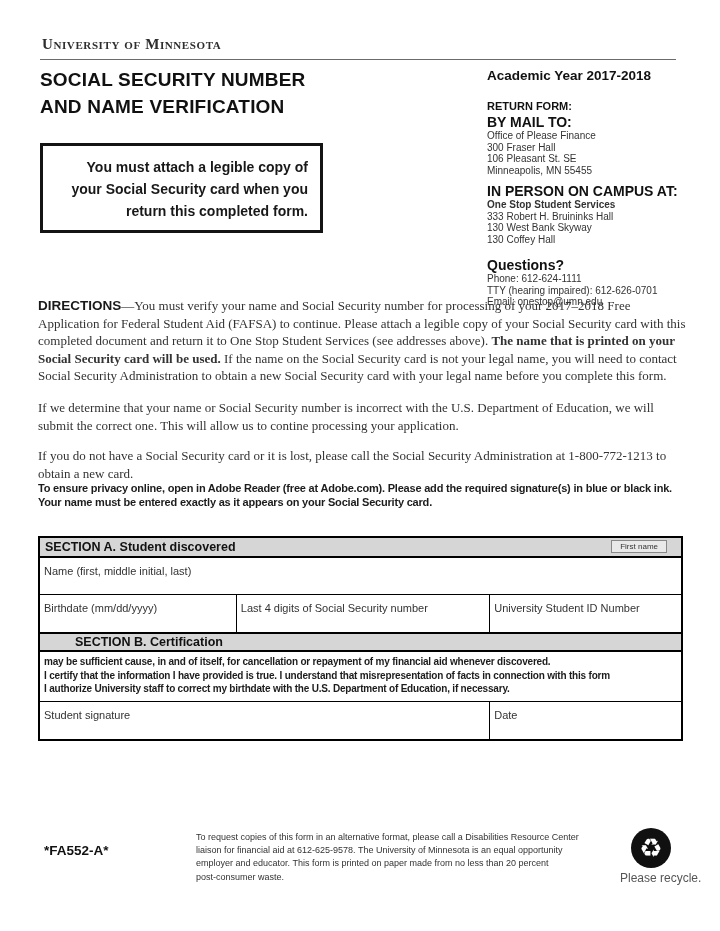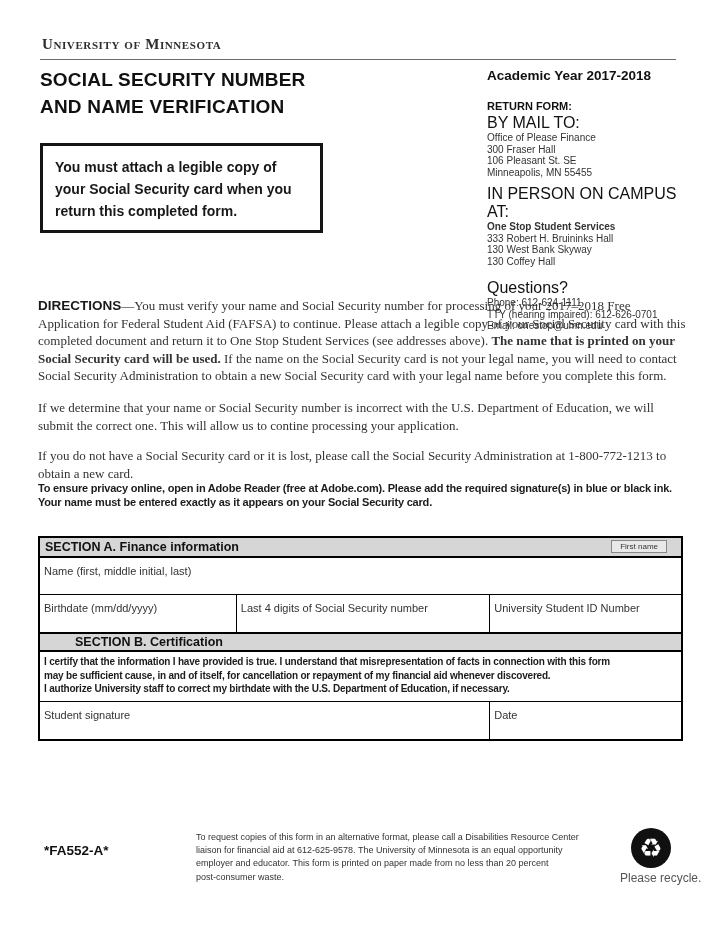--- a/index.html
+++ b/index.html
@@ -31,32 +31,32 @@
   }
   .doc-title {
     position: absolute; left: 40px; top: 66px;
     font-size: 19px; font-weight: bold; color: #111;
     line-height: 27px; letter-spacing: 0.2px;
   }
   
   .right-col { position: absolute; left: 487px; top: 68px; width: 210px; }
   .academic-year { font-size: 13.5px; font-weight: bold; color: #111; }
   .rf-heading { margin-top: 17px; font-size: 11px; font-weight: bold; color: #111; }
-  .rf-sub { font-size: 16px; font-weight: normal; color: #111; margin-top: 2px; }
+  .rf-sub { font-size: 14px; font-weight: bold; color: #111; margin-top: 2px; }
   .rf-line { font-size: 10px; color: #333; line-height: 11.5px; }
   .rf-group { margin-top: 7px; }
   
   .notice-box {
     position: absolute; left: 40px; top: 143px;
     width: 283px; height: 90px;
     border: 3px solid #141414;
     padding: 10px 12px;
   }
   .notice-box .txt {
-    font-size: 14px; font-weight: bold; color: #181818; line-height: 22px;
+    font-size: 14px; font-weight: bold; color: #181818; line-height: 22px; text-align: right;
   }
   
   .serif-para {
     position: absolute; left: 38px; width: 648px;
     font-family: "Liberation Serif", serif;
     font-size: 13px; color: #333; line-height: 17.5px;
   }
   .directions-label {
     font-family: "Liberation Sans", sans-serif;
     font-weight: bold; font-size: 13.5px; color: #1a1a1a;
@@ -179,41 +179,41 @@
   <div class="serif-para" style="top:447px">If you do not have a Social Security card or it is lost, please call the Social Security Administration at 1-800-772-1213 to obtain a new card.</div>
 
   <div class="privacy-note">
     <div>To ensure privacy online, open in Adobe Reader (free at Adobe.com). Please add the required signature(s) in blue or black ink.</div>
     <div>Your name must be entered exactly as it appears on your Social Security card.</div>
   </div>
 
   <div class="form-table">
 
     <div class="section-header">
-      <span>SECTION A. Finance information</span>
+      <span>SECTION A. Student discovered</span>
       <span class="field-tag">First name</span>
     </div>
 
     <div class="t-row row-name">
       <div class="t-cell" style="width:100%">Name (first, middle initial, last)</div>
     </div>
 
     <div class="t-row row-fields">
       <div class="t-cell cell-birthdate">Birthdate (mm/dd/yyyy)</div>
       <div class="t-cell cell-ssn">Last 4 digits of Social Security number</div>
       <div class="t-cell cell-id">University Student ID Number</div>
     </div>
 
     <div class="section-header b">
       <span>SECTION B. Certification</span>
     </div>
 
     <div class="cert-cell">
+      <div class="cert-line">may be sufficient cause, in and of itself, for cancellation or repayment of my financial aid whenever discovered.</div>
       <div class="cert-line">I certify that the information I have provided is true. I understand that misrepresentation of facts in connection with this form</div>
-      <div class="cert-line">may be sufficient cause, in and of itself, for cancellation or repayment of my financial aid whenever discovered.</div>
       <div class="cert-line">I authorize University staff to correct my birthdate with the U.S. Department of Education, if necessary.</div>
     </div>
 
     <div class="t-row row-sign">
       <div class="t-cell cell-signature">Student signature</div>
       <div class="t-cell cell-date">Date</div>
     </div>
 
   </div>
 

